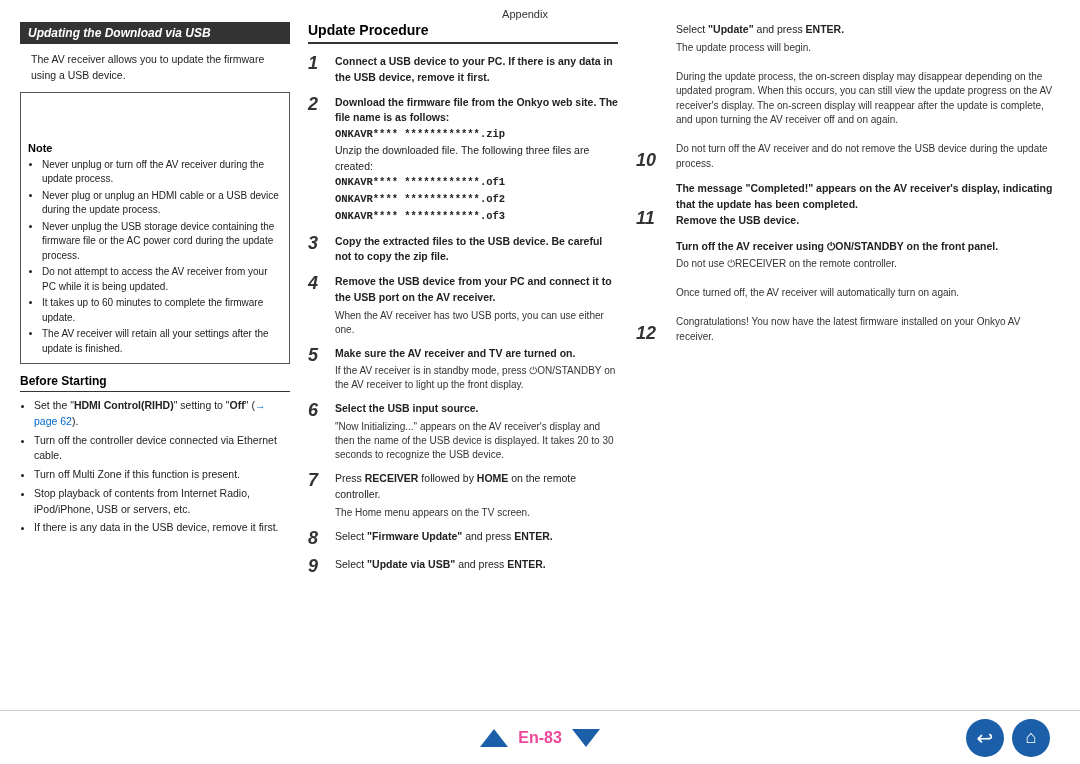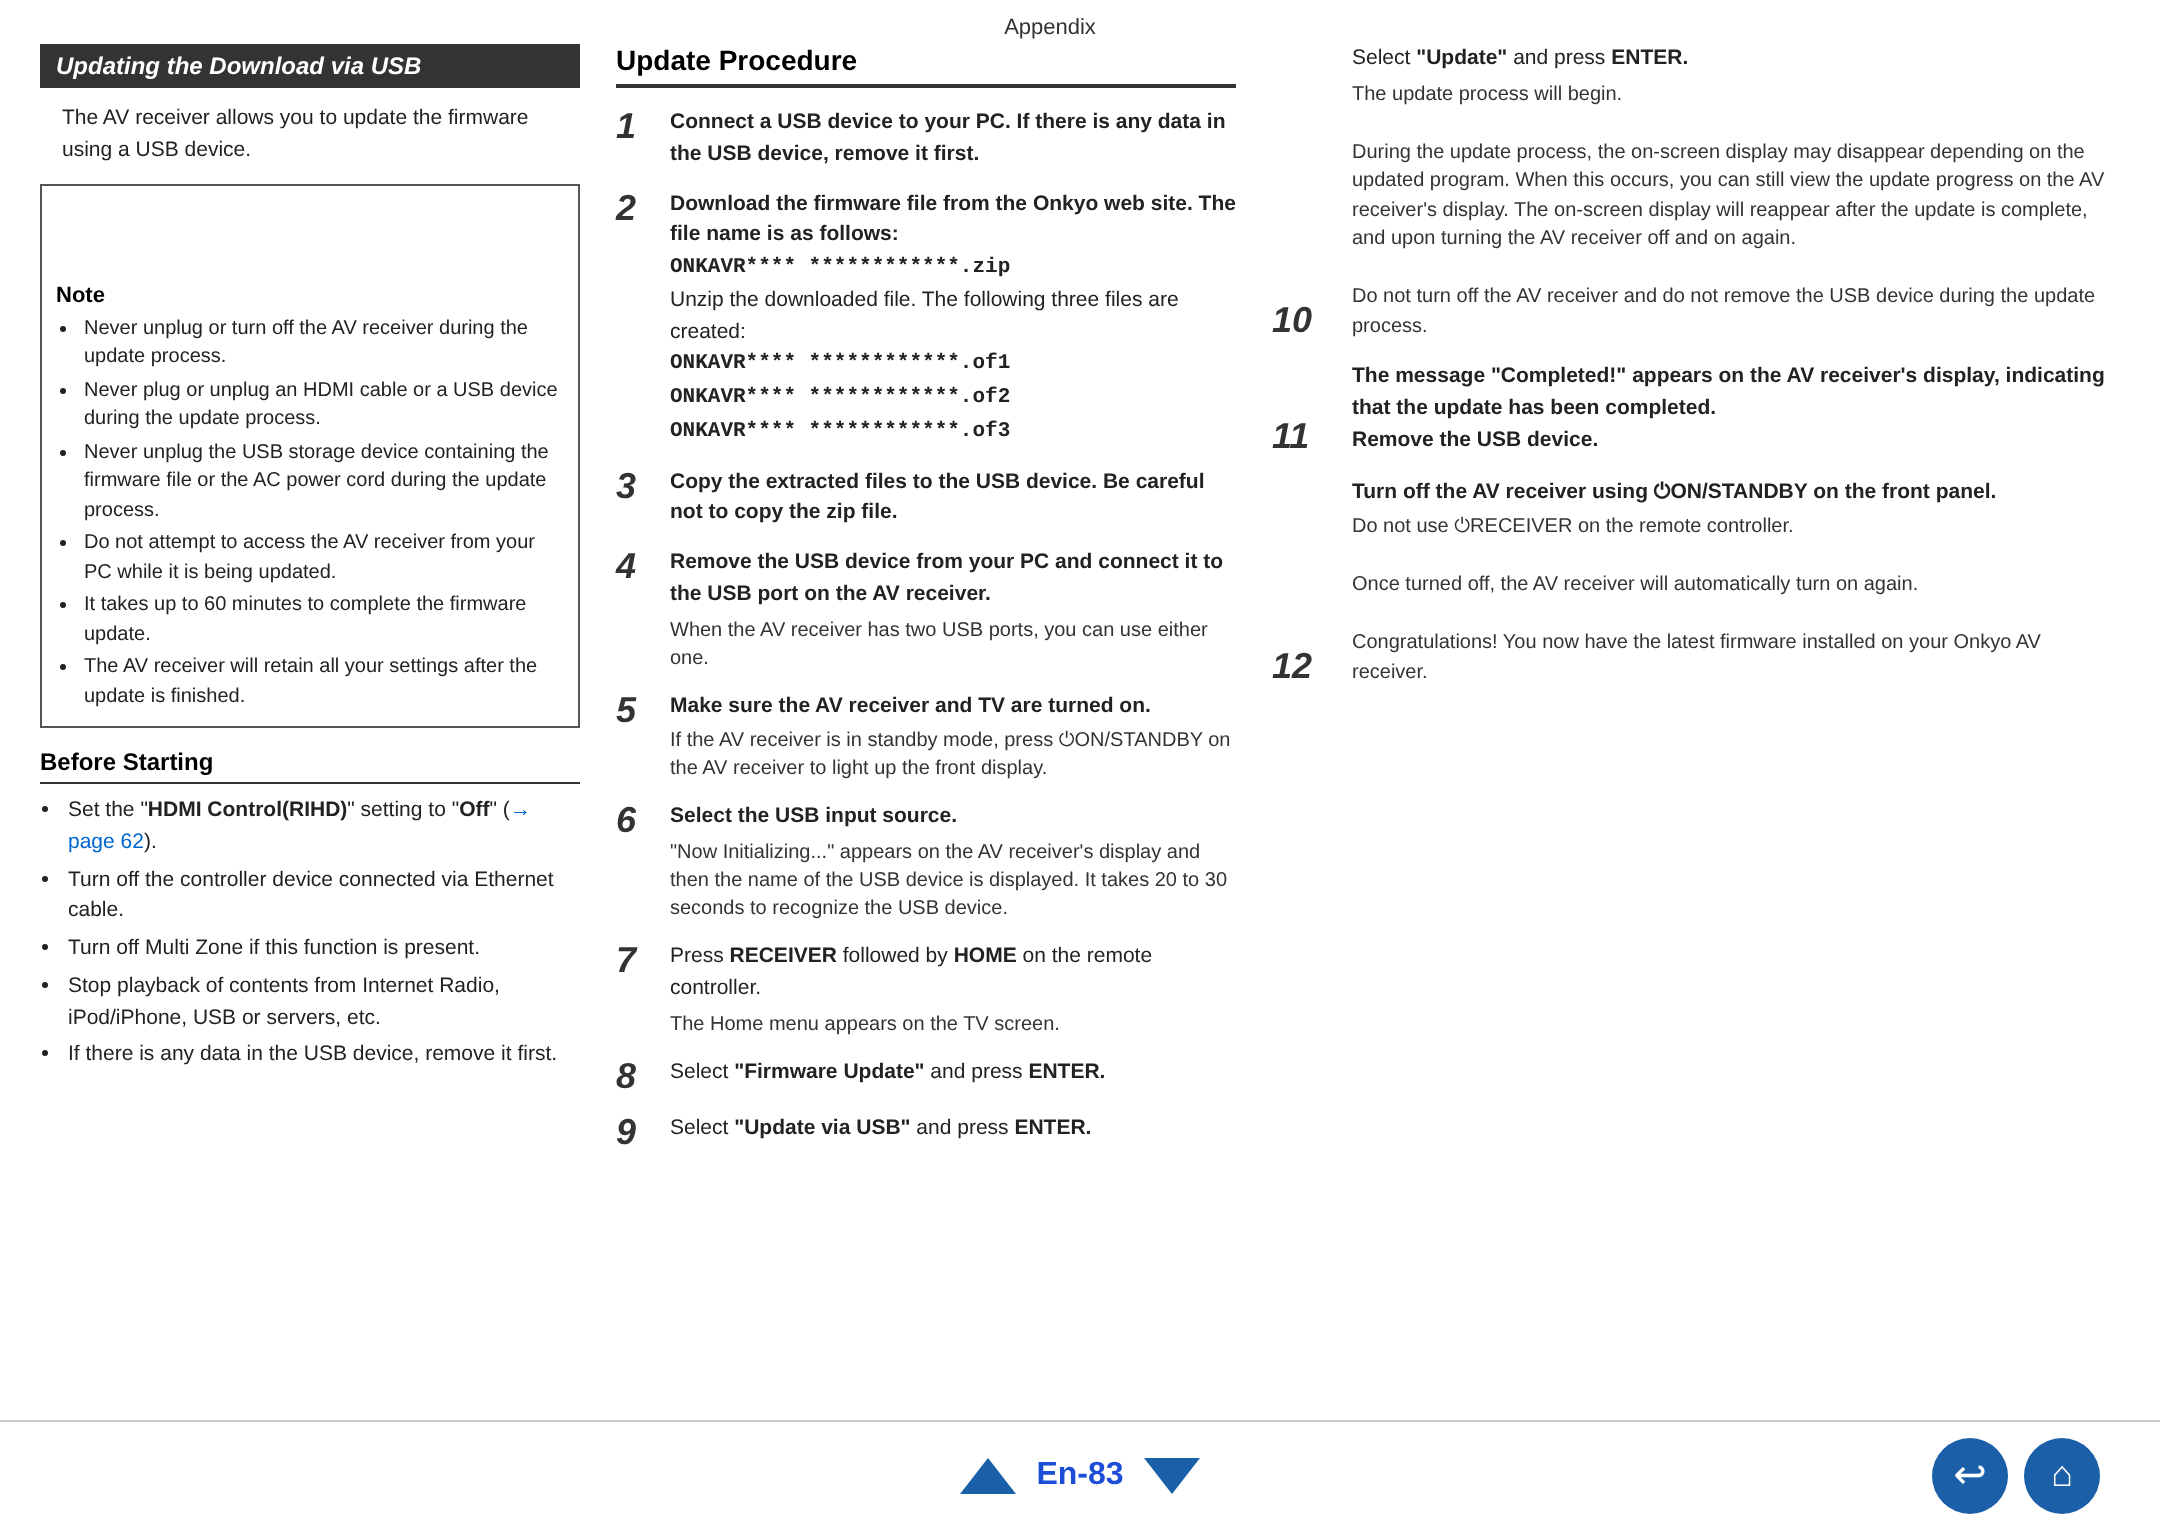--- a/index.html
+++ b/index.html
@@ -193,21 +193,21 @@
       width: 0;
       height: 0;
       border-left: 14px solid transparent;
       border-right: 14px solid transparent;
       border-bottom: 18px solid #1a5fa8;
       cursor: pointer;
     }
     .footer-page {
       font-size: 16px;
       font-weight: bold;
-      color: #1d4ed8;
+      color: #ec4899;
     }
     .footer-arrow-down {
       width: 0;
       height: 0;
       border-left: 14px solid transparent;
       border-right: 14px solid transparent;
       border-top: 18px solid #1a5fa8;
       cursor: pointer;
     }
     .footer-right {

